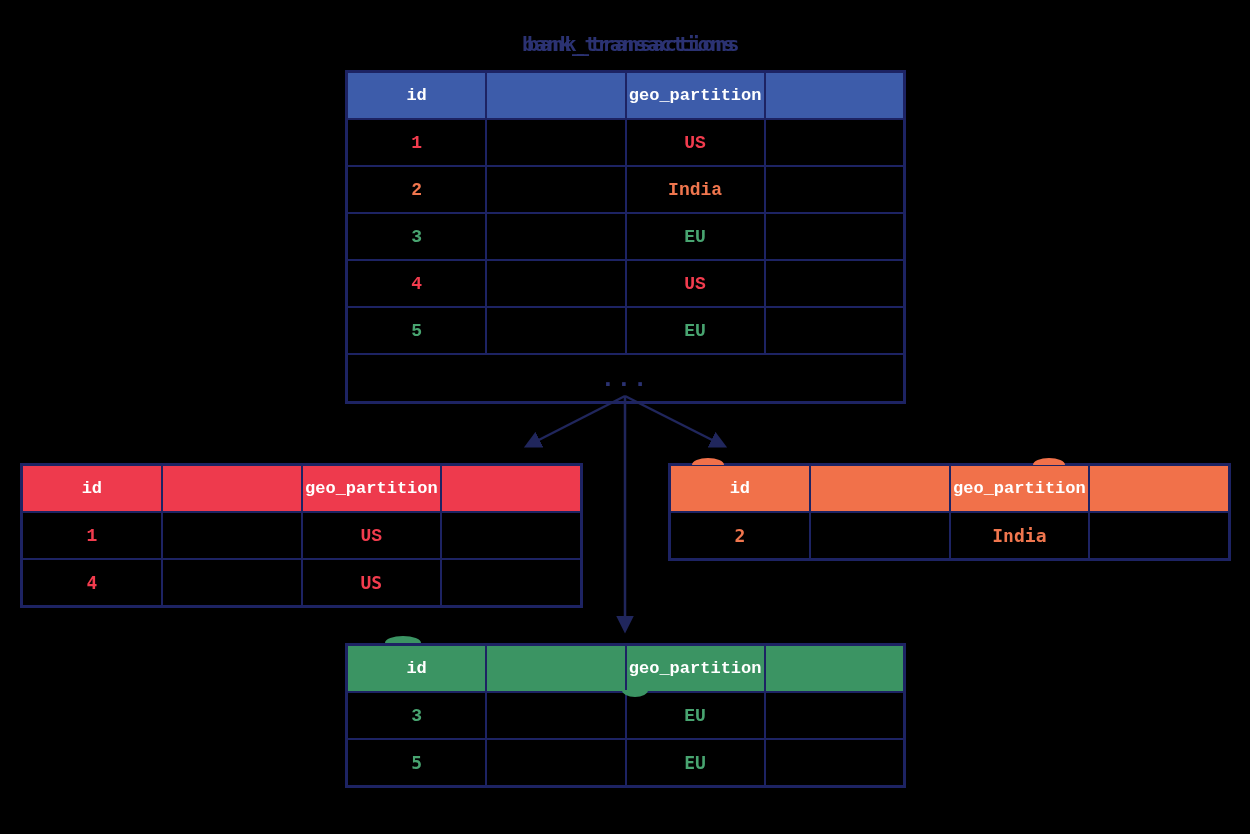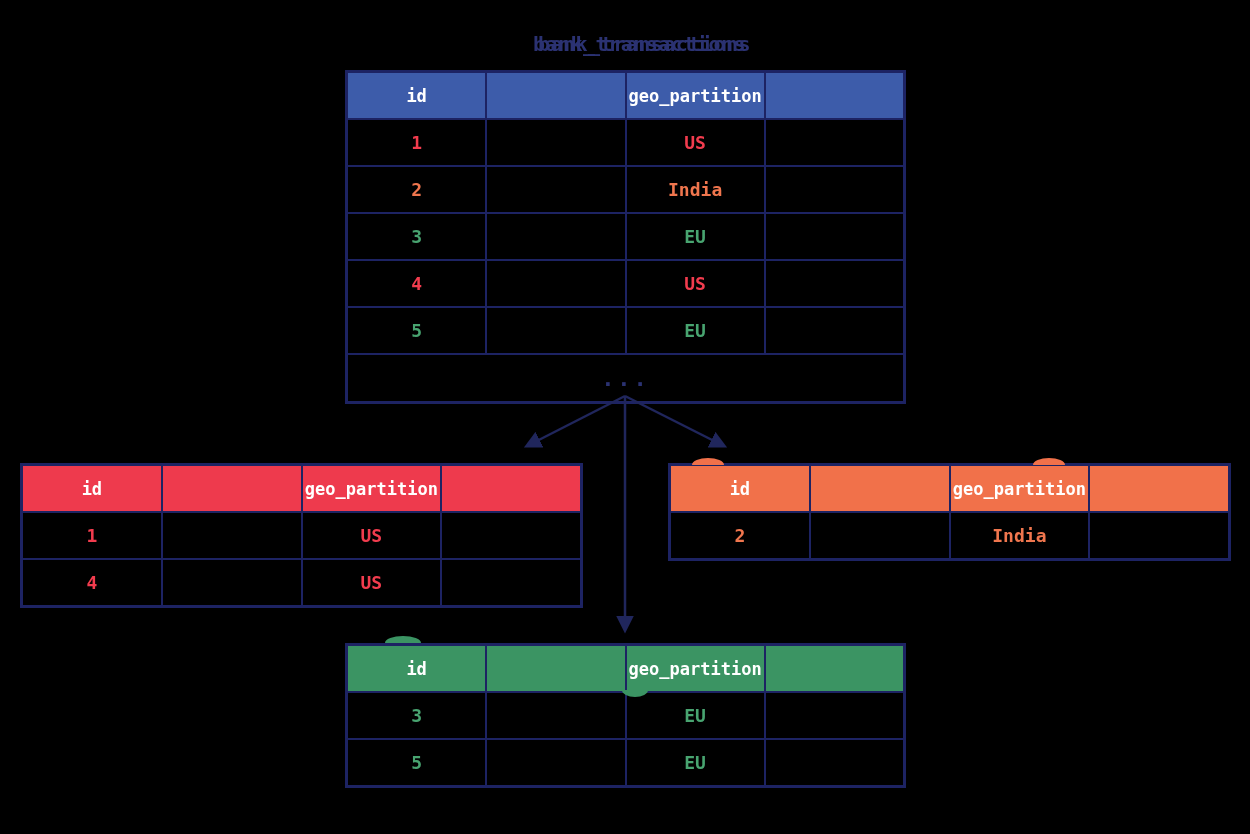--- a/index.html
+++ b/index.html
@@ -13,21 +13,21 @@
     overflow: hidden;
     background: var(--background, #000);
     font-family: "DejaVu Sans Mono", "Liberation Mono", monospace;
   }
   .canvas {
     position: absolute;
     inset: 0;
   }
   .diagram-title {
     position: absolute;
-    left: 359px;
+    left: 348px;
     top: 32px;
     width: 561px;
     text-align: center;
     font-size: 20px;
     font-weight: bold;
     color: var(--title_text, #2b3272);
     letter-spacing: 0.5px;
     text-shadow: 5px 0 0 var(--title_text, #2b3272);
   }
   .diagram-table {
@@ -38,20 +38,21 @@
   }
   .tbl-main   { left: 345px; top: 70px;  width: 561px; }
   .tbl-us     { left: 20px;  top: 463px; width: 563px; }
   .tbl-india  { left: 668px; top: 463px; width: 563px; }
   .tbl-eu     { left: 345px; top: 643px; width: 561px; }
   .t-row {
     display: flex;
   }
   .t-row:not(:last-child) {
     border-bottom: 2px solid var(--border, #1d2363);
+    font-family: Liberation Mono, monospace;
   }
   .t-cell {
     box-sizing: border-box;
     flex: 1 1 0;
     height: 45px;
     display: flex;
     align-items: center;
     justify-content: center;
     font-weight: bold;
     font-size: 18px;

